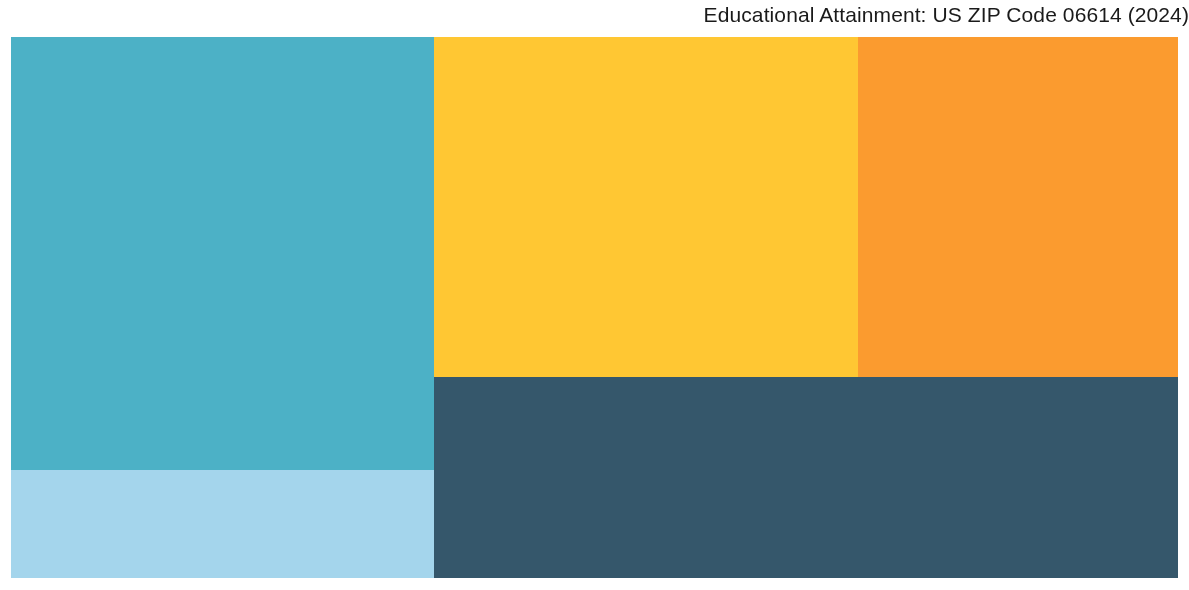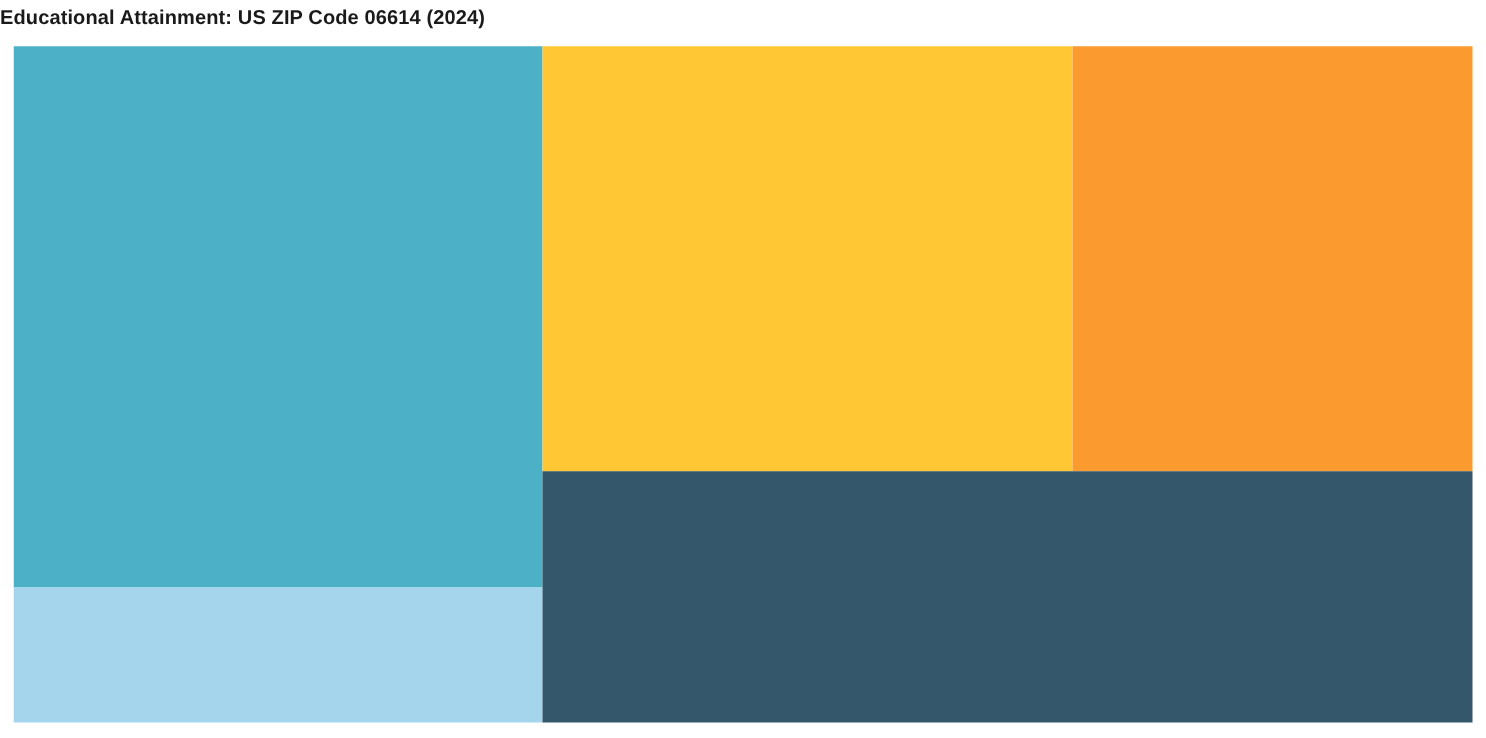--- a/index.html
+++ b/index.html
@@ -23,23 +23,23 @@
   }
 
   
   #chart-title {
     position: absolute;
     left: 0;
     top: 0;
     width: 1189px;
     height: 37px;
     line-height: 30px;
-    text-align: left;
-    font-size: 16px;
-    font-weight: 700;
+    text-align: right;
+    font-size: 21px;
+    font-weight: 400;
     color: #1a1a1a;
     white-space: nowrap;
     letter-spacing: 0.1px;
   }
 
   
   #treemap {
     position: absolute;
     left: 11px;
     top: 37px;

